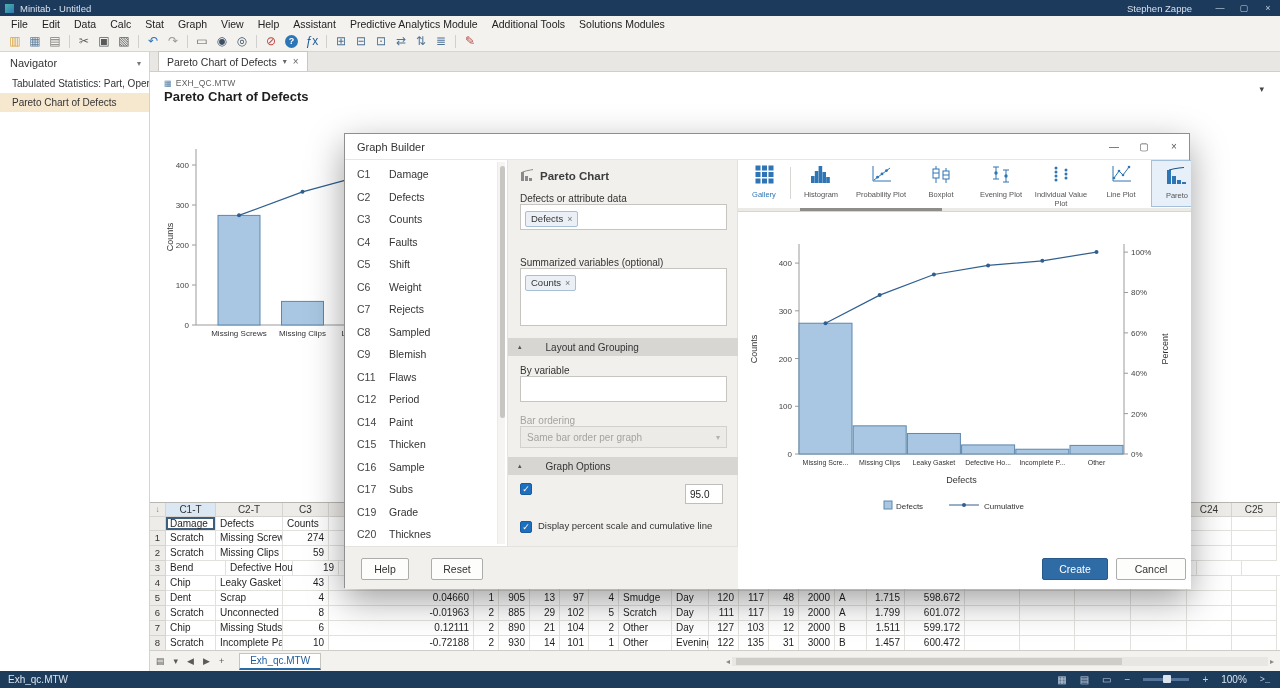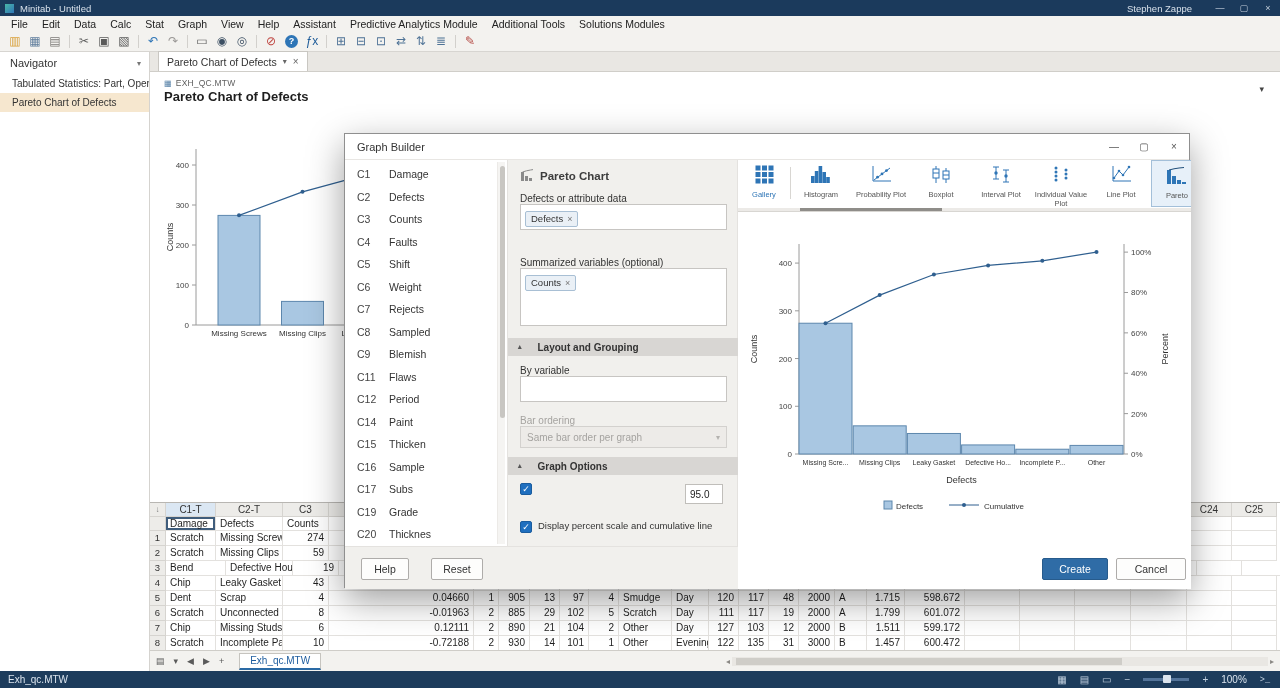--- a/index.html
+++ b/index.html
@@ -90,21 +90,21 @@
   .dlg-list-scroll{position:absolute;left:152px;top:28px;width:8px;height:382px;background:#f5f4f2;border-left:1px solid #eceae7}
   .dls-thumb{position:absolute;left:1.5px;top:4px;width:5px;height:252px;background:#c8c6c2;border-radius:3px}
 
   .dlg-mid{position:absolute;left:162px;top:26px;width:231px;height:386px;background:#f1f0ed;border-left:1px solid #e4e2df;border-right:1px solid #e4e2df}
   .mid-head{position:absolute;left:12px;top:8px;display:flex;align-items:center;gap:6px;font-size:11.5px;font-weight:bold;color:#3d3d3d}
   .mid-lbl{position:absolute;left:12px;font-size:10px;color:#333}
   .mid-lbl.dis{color:#a5a3a0}
   .mid-box{position:absolute;left:12px;width:207px;background:#fff;border:1px solid #c7c5c2;padding:3px 4px}
   .chip{display:inline-flex;align-items:center;gap:4px;background:#eaf0f6;border:1px solid #a8bfd4;border-radius:2px;font-size:9.5px;color:#333;padding:1px 5px;height:16px}
   .chip-x{font-size:9px;color:#777}
-  .mid-sec{position:absolute;left:0;width:231px;height:18px;background:#d8d6d3;display:flex;align-items:center;gap:16px;padding-left:10px;font-size:10px;font-weight:bold;color:#333}
+  .mid-sec{position:absolute;left:0;width:231px;height:18px;background:#d8d6d3;display:flex;align-items:center;gap:24px;padding-left:10px;font-size:10px;font-weight:normal;color:#333}
   .sec-car{font-size:7px;color:#555}
   .mid-dd{position:absolute;left:12px;width:207px;height:22px;background:#edebe8;border:1px solid #d3d1ce;display:flex;align-items:center;font-size:10px;color:#a5a3a0;padding:0 6px}
   .dd-car{margin-left:auto;font-size:8px;color:#b4b2af}
   .opt{position:absolute;left:12px;width:207px;display:flex;align-items:flex-start;gap:6px}
   .cb{width:12px;height:12px;background:#1f6fbf;border:1px solid #1a5c9e;border-radius:2px;color:#fff;font-size:9px;line-height:11px;text-align:center;flex:none;margin-top:1px}
   .opt-lbl{font-size:9.5px;color:#333;line-height:1.3}
   .opt-lbl.w150{width:148px}
   .pct-input{position:absolute;right:4px;top:2px;width:38px;height:20px;border:1px solid #c0beba;font-size:10px;padding:0 4px;font-family:inherit;color:#222;background:#fff}
 
   .dlg-right{position:absolute;left:393px;top:26px;width:453px;height:386px;background:#fff;overflow:hidden}
@@ -753,21 +753,21 @@
                   <line x1="3" y1="14" x2="9" y2="14"></line>
                   <line x1="13" y1="5" x2="19" y2="5"></line>
                   <line x1="16" y1="5" x2="16" y2="17"></line>
                   <line x1="13" y1="17" x2="19" y2="17"></line>
                 </g>
                 <g fill="#2e75b6">
                   <circle cx="6" cy="8" r="1.7"></circle>
                   <circle cx="16" cy="11" r="1.7"></circle>
                 </g>
               </svg></span>
-            <span class="gal-lbl">Interval Plot</span>
+            <span class="gal-lbl">Evening Plot</span>
           </div>
           <div class="gal-item">
             <span class="gal-ico"><svg width="22" height="19" viewBox="0 0 22 19">
                 <g fill="#2e75b6">
                   <circle cx="6" cy="3" r="1.5"></circle>
                   <circle cx="6" cy="7" r="1.5"></circle>
                   <circle cx="6" cy="11" r="1.5"></circle>
                   <circle cx="6" cy="15" r="1.5"></circle>
                   <circle cx="16" cy="5" r="1.5"></circle>
                   <circle cx="16" cy="9" r="1.5"></circle>

